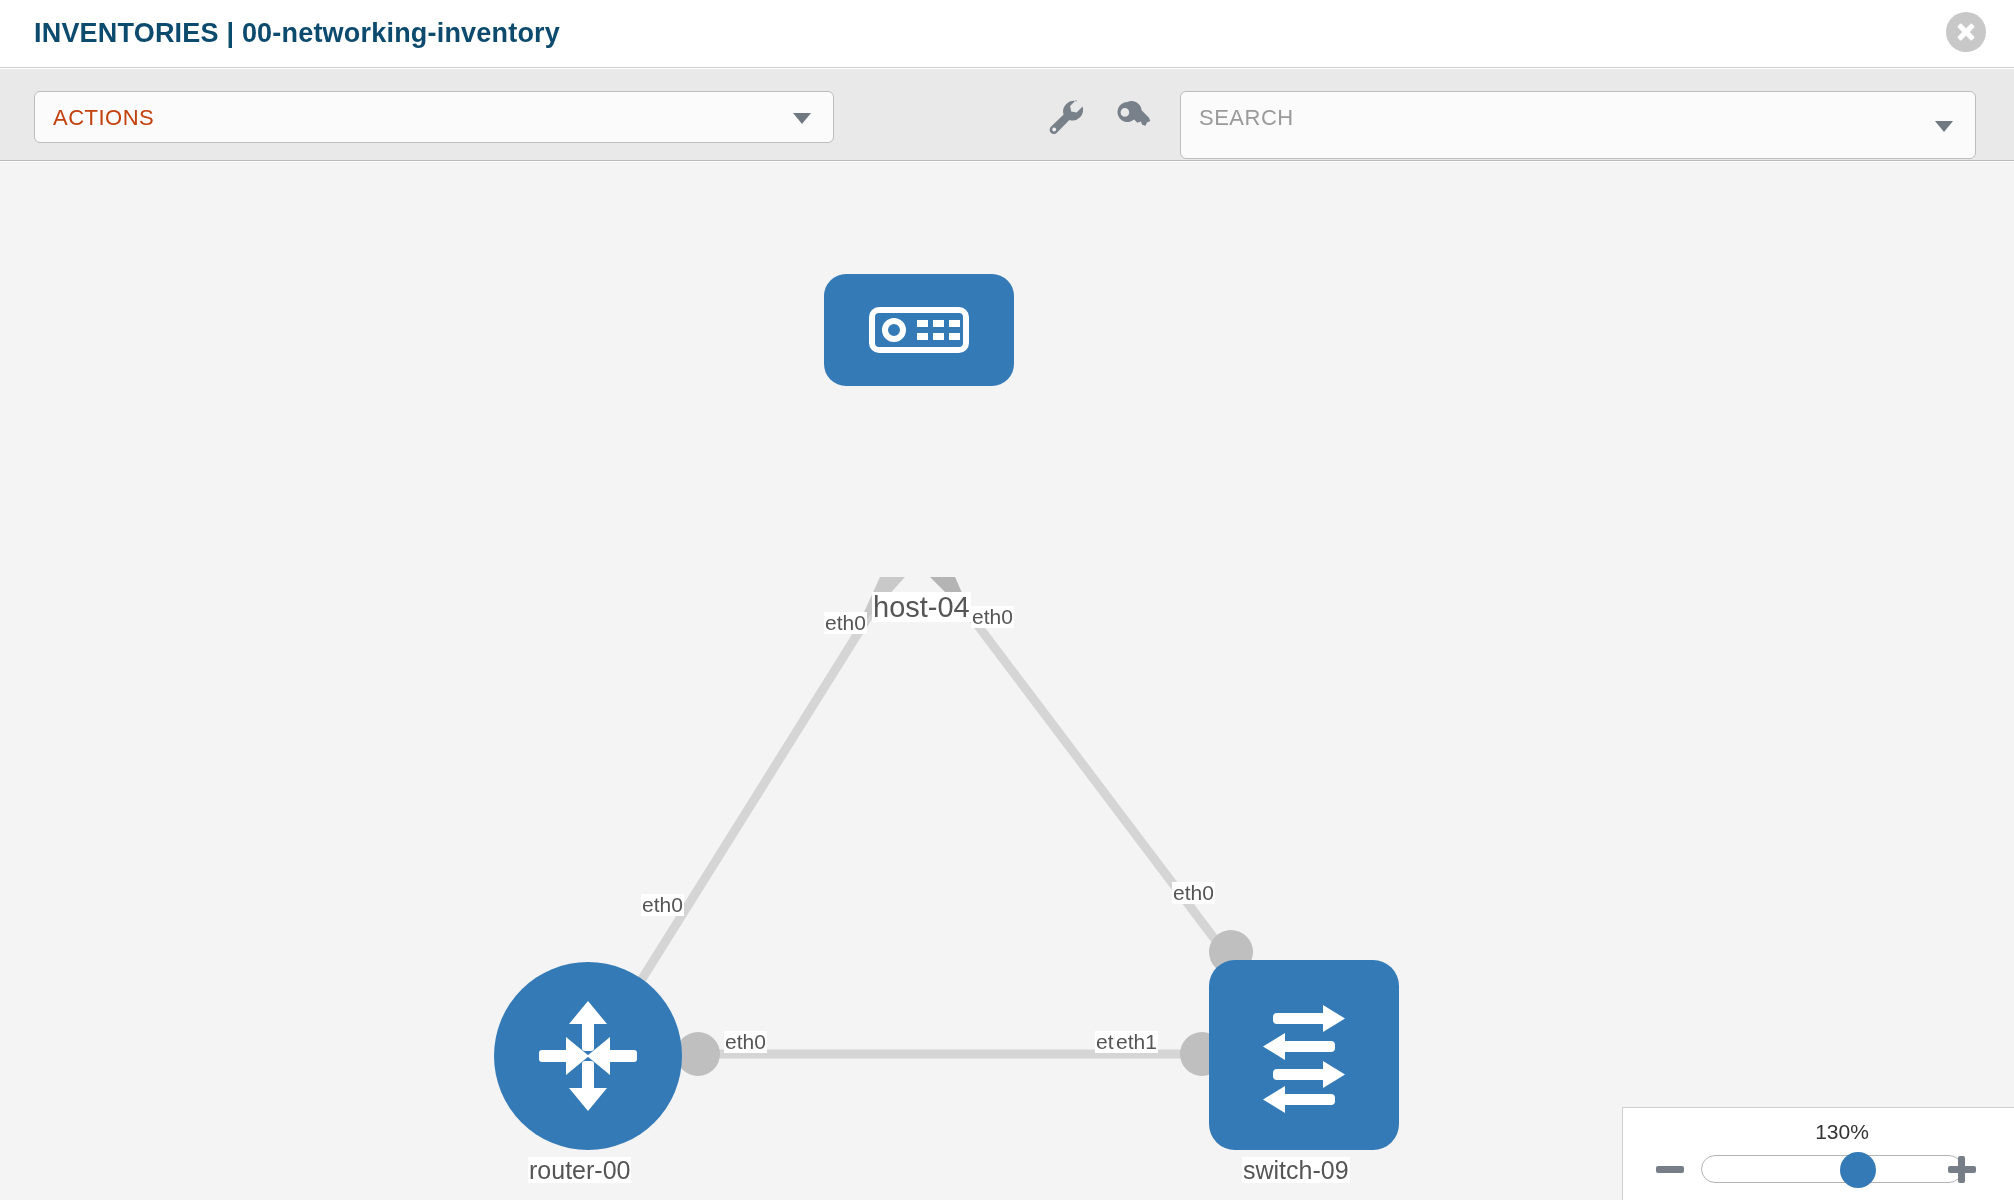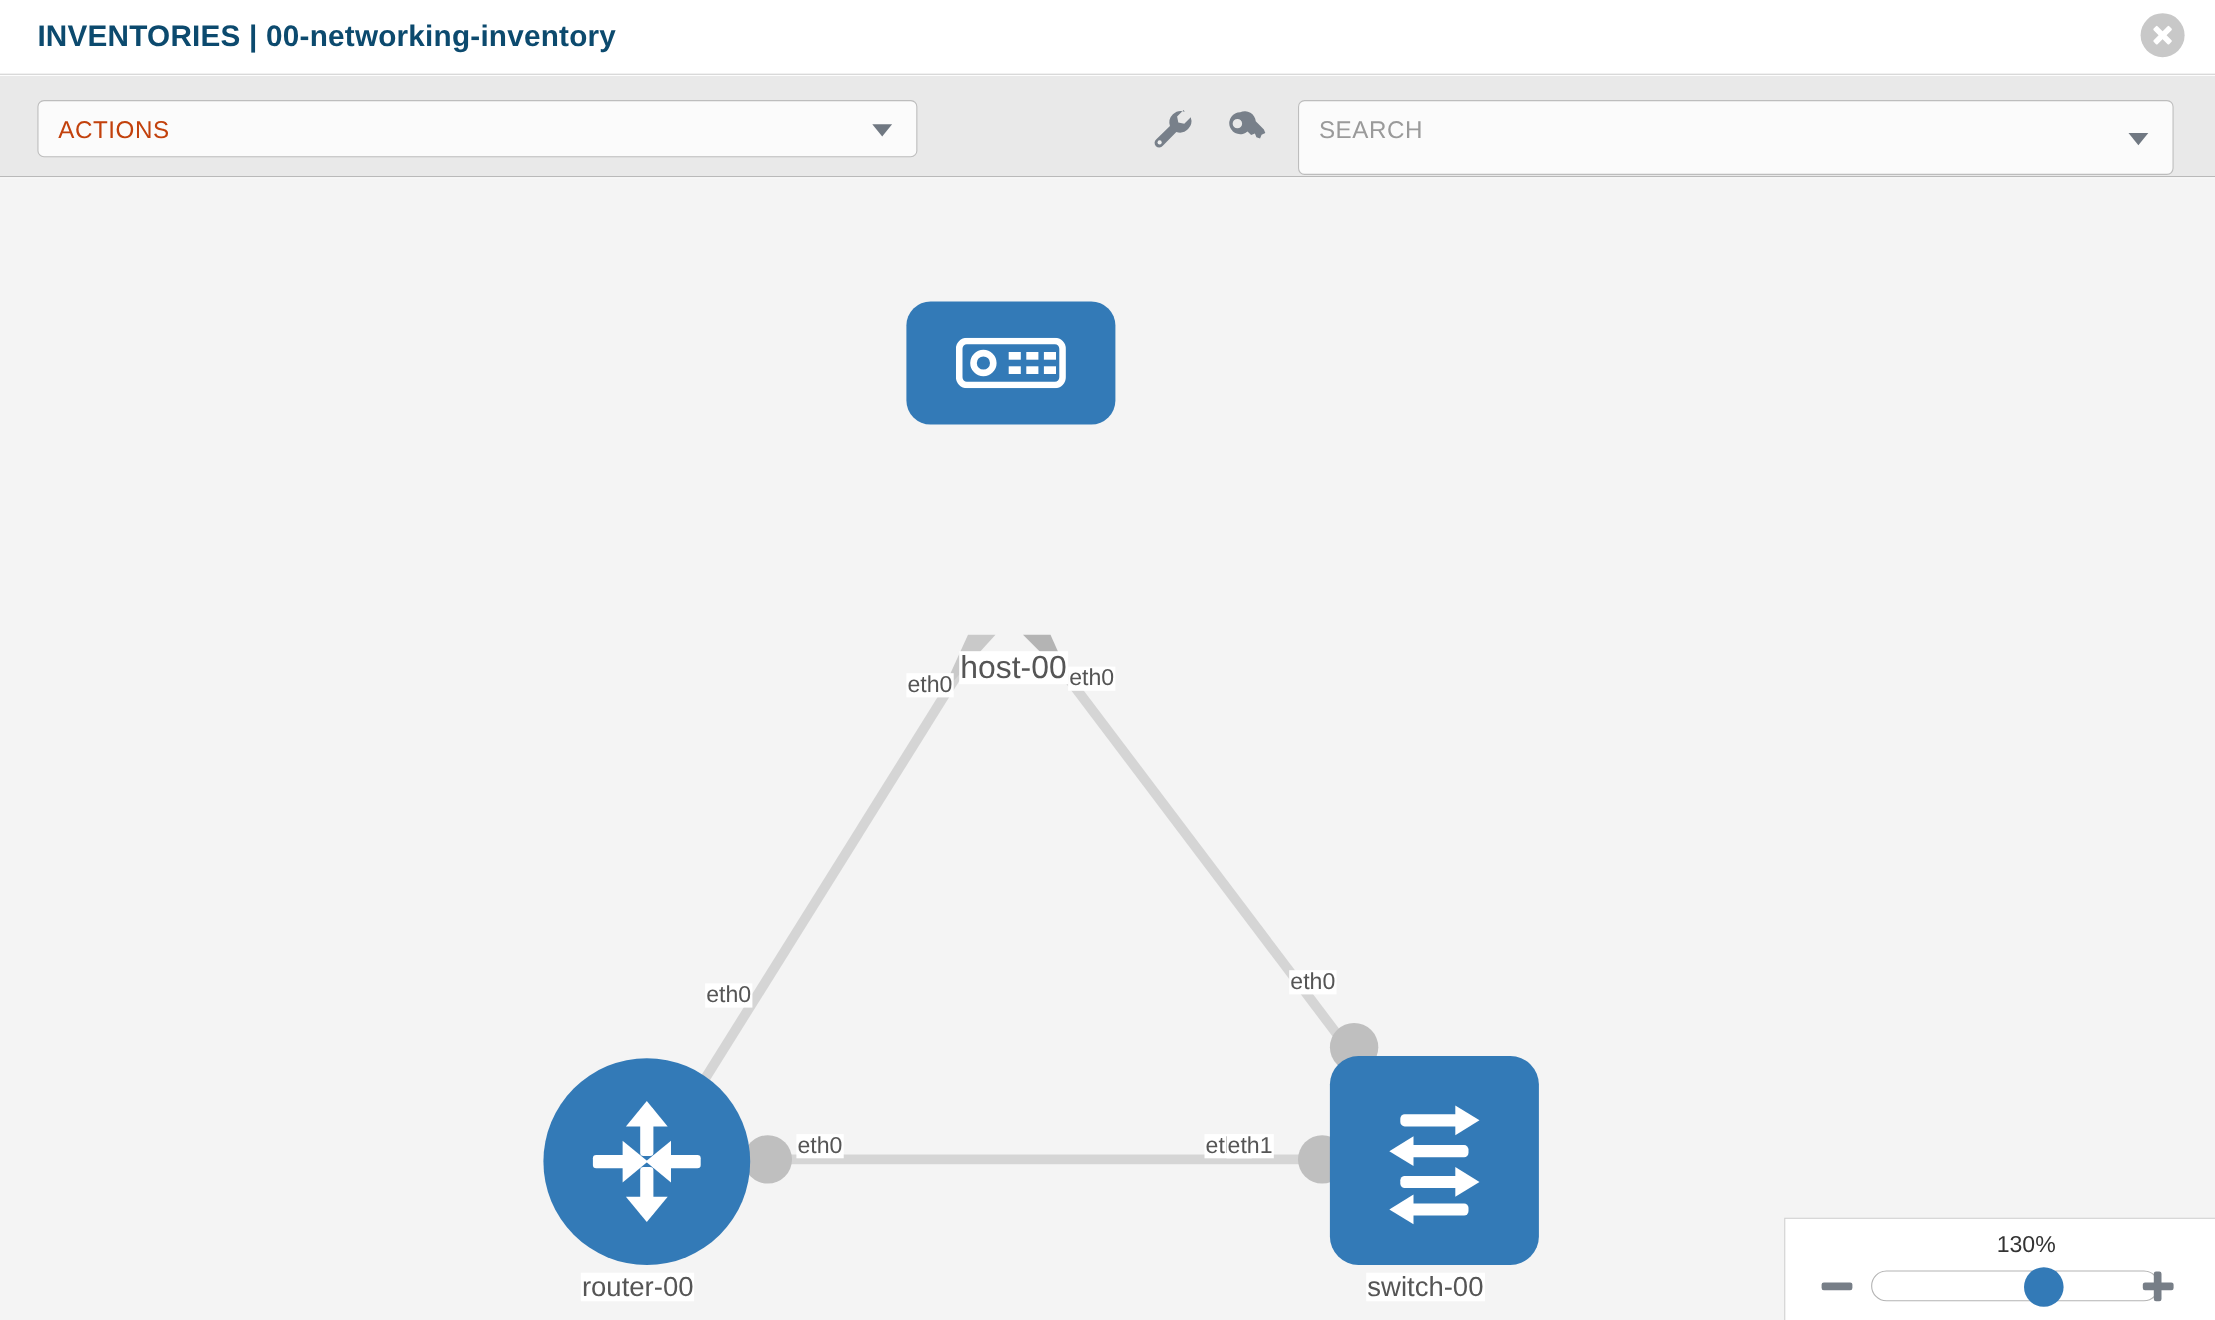--- a/index.html
+++ b/index.html
@@ -197,21 +197,21 @@
           <circle cx="25" cy="23" r="9" fill="none" stroke="#ffffff" stroke-width="6"></circle>
           <rect x="48" y="13" width="11" height="7" fill="#ffffff"></rect>
           <rect x="64" y="13" width="11" height="7" fill="#ffffff"></rect>
           <rect x="80" y="13" width="11" height="7" fill="#ffffff"></rect>
           <rect x="48" y="26" width="11" height="7" fill="#ffffff"></rect>
           <rect x="64" y="26" width="11" height="7" fill="#ffffff"></rect>
           <rect x="80" y="26" width="11" height="7" fill="#ffffff"></rect>
         </svg>
       </div>
     </div>
-    <div class="node-label" style="left:872px; top:430px; font-size:29px;">host-00</div>
+    <div class="node-label" style="left:872px; top:430px; font-size:29px;">host-04</div>
     <div class="edge-label" style="left:824px; top:450px;">eth0</div>
     <div class="edge-label" style="left:971px; top:444px;">eth0</div>
 
     <div class="port" style="left:676px; top:870px;"></div>
     <div class="node" style="left:494px; top:800px; width:188px; height:188px;">
       <div class="node-shape" style="width:188px; height:188px; border-radius:50%;">
         <svg width="118" height="118" viewBox="0 0 118 118">
           <g fill="#ffffff">
 
             <rect x="53" y="10" width="12" height="44" rx="3"></rect>
@@ -248,21 +248,21 @@
 
             <rect x="30" y="75" width="60" height="11" rx="4"></rect>
             <path d="M102 80.5 L80 94 L80 67 Z"></path>
 
             <rect x="32" y="100" width="60" height="11" rx="4"></rect>
             <path d="M20 105.5 L42 92 L42 119 Z"></path>
           </g>
         </svg>
       </div>
     </div>
-    <div class="node-label" style="left:1242px; top:995px;">switch-00</div>
+    <div class="node-label" style="left:1242px; top:995px;">switch-09</div>
     <div class="edge-label" style="left:1172px; top:720px;">eth0</div>
     <div class="edge-label" style="left:1095px; top:869px;">eth0</div>
     <div class="edge-label" style="left:1115px; top:869px;">eth1</div>
 
   </div>
 
   <div class="zoom-panel">
     <div class="zoom-value">130%</div>
     <div class="zoom-minus"></div>
     <div class="zoom-track">

